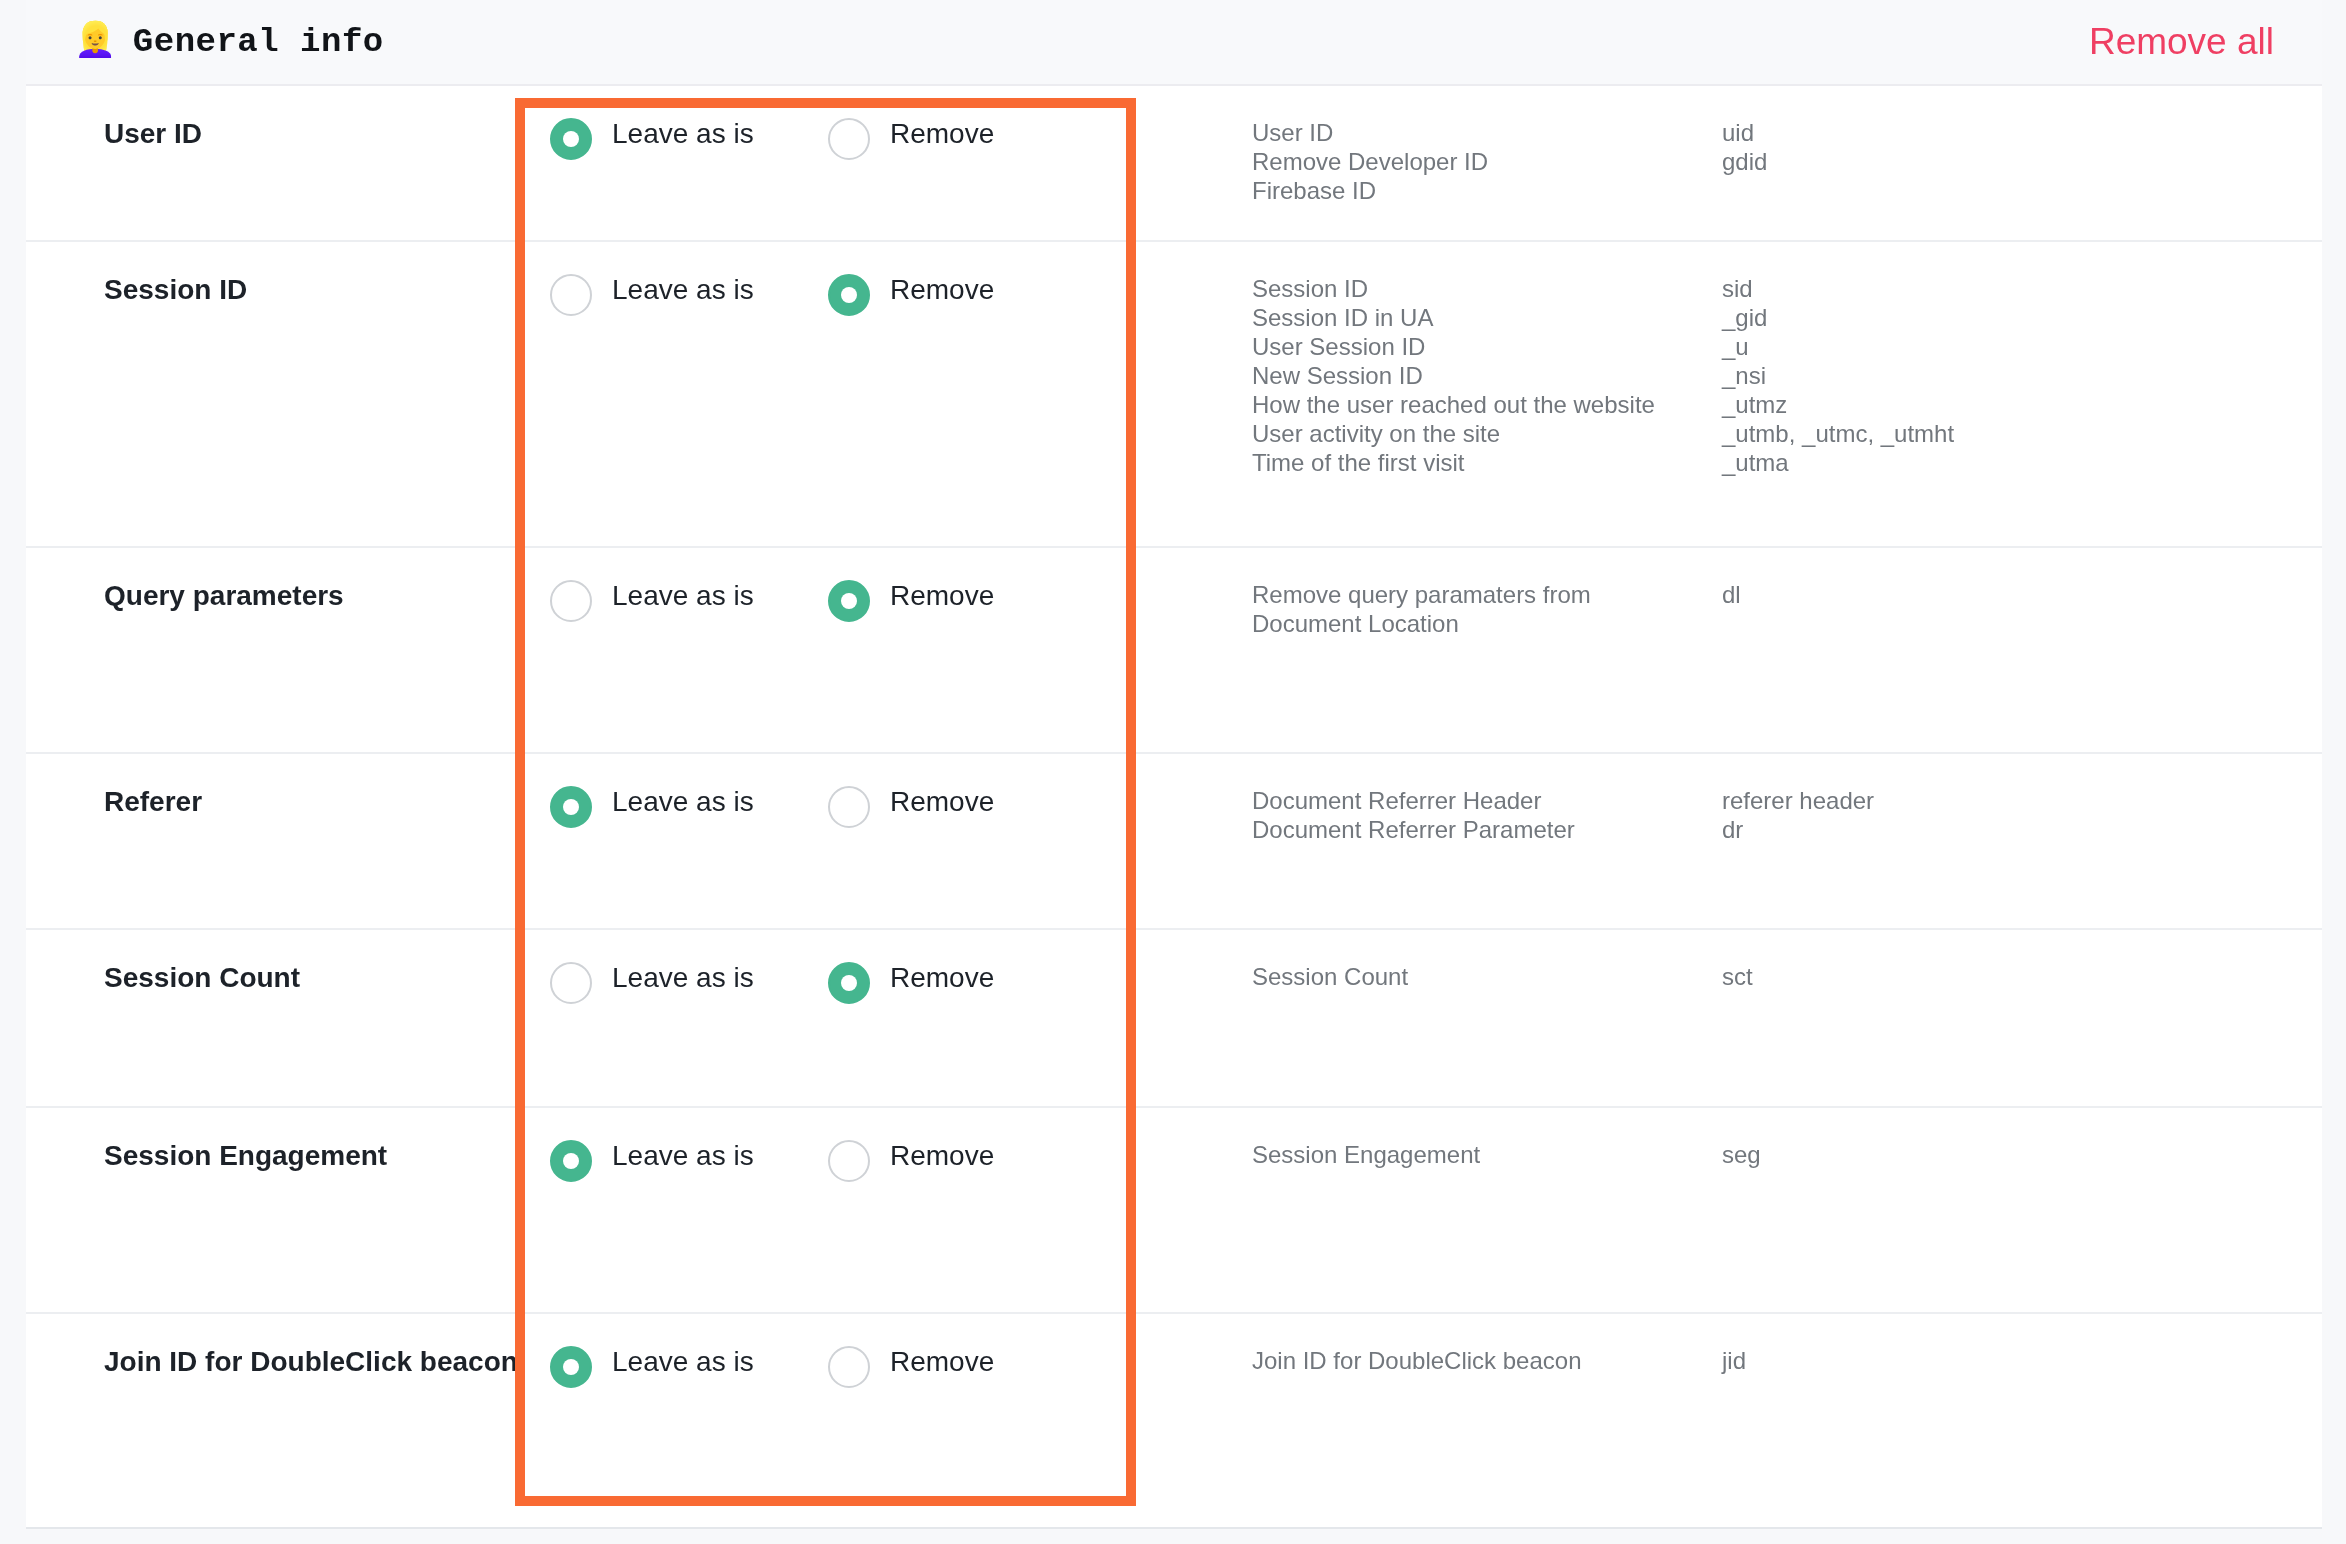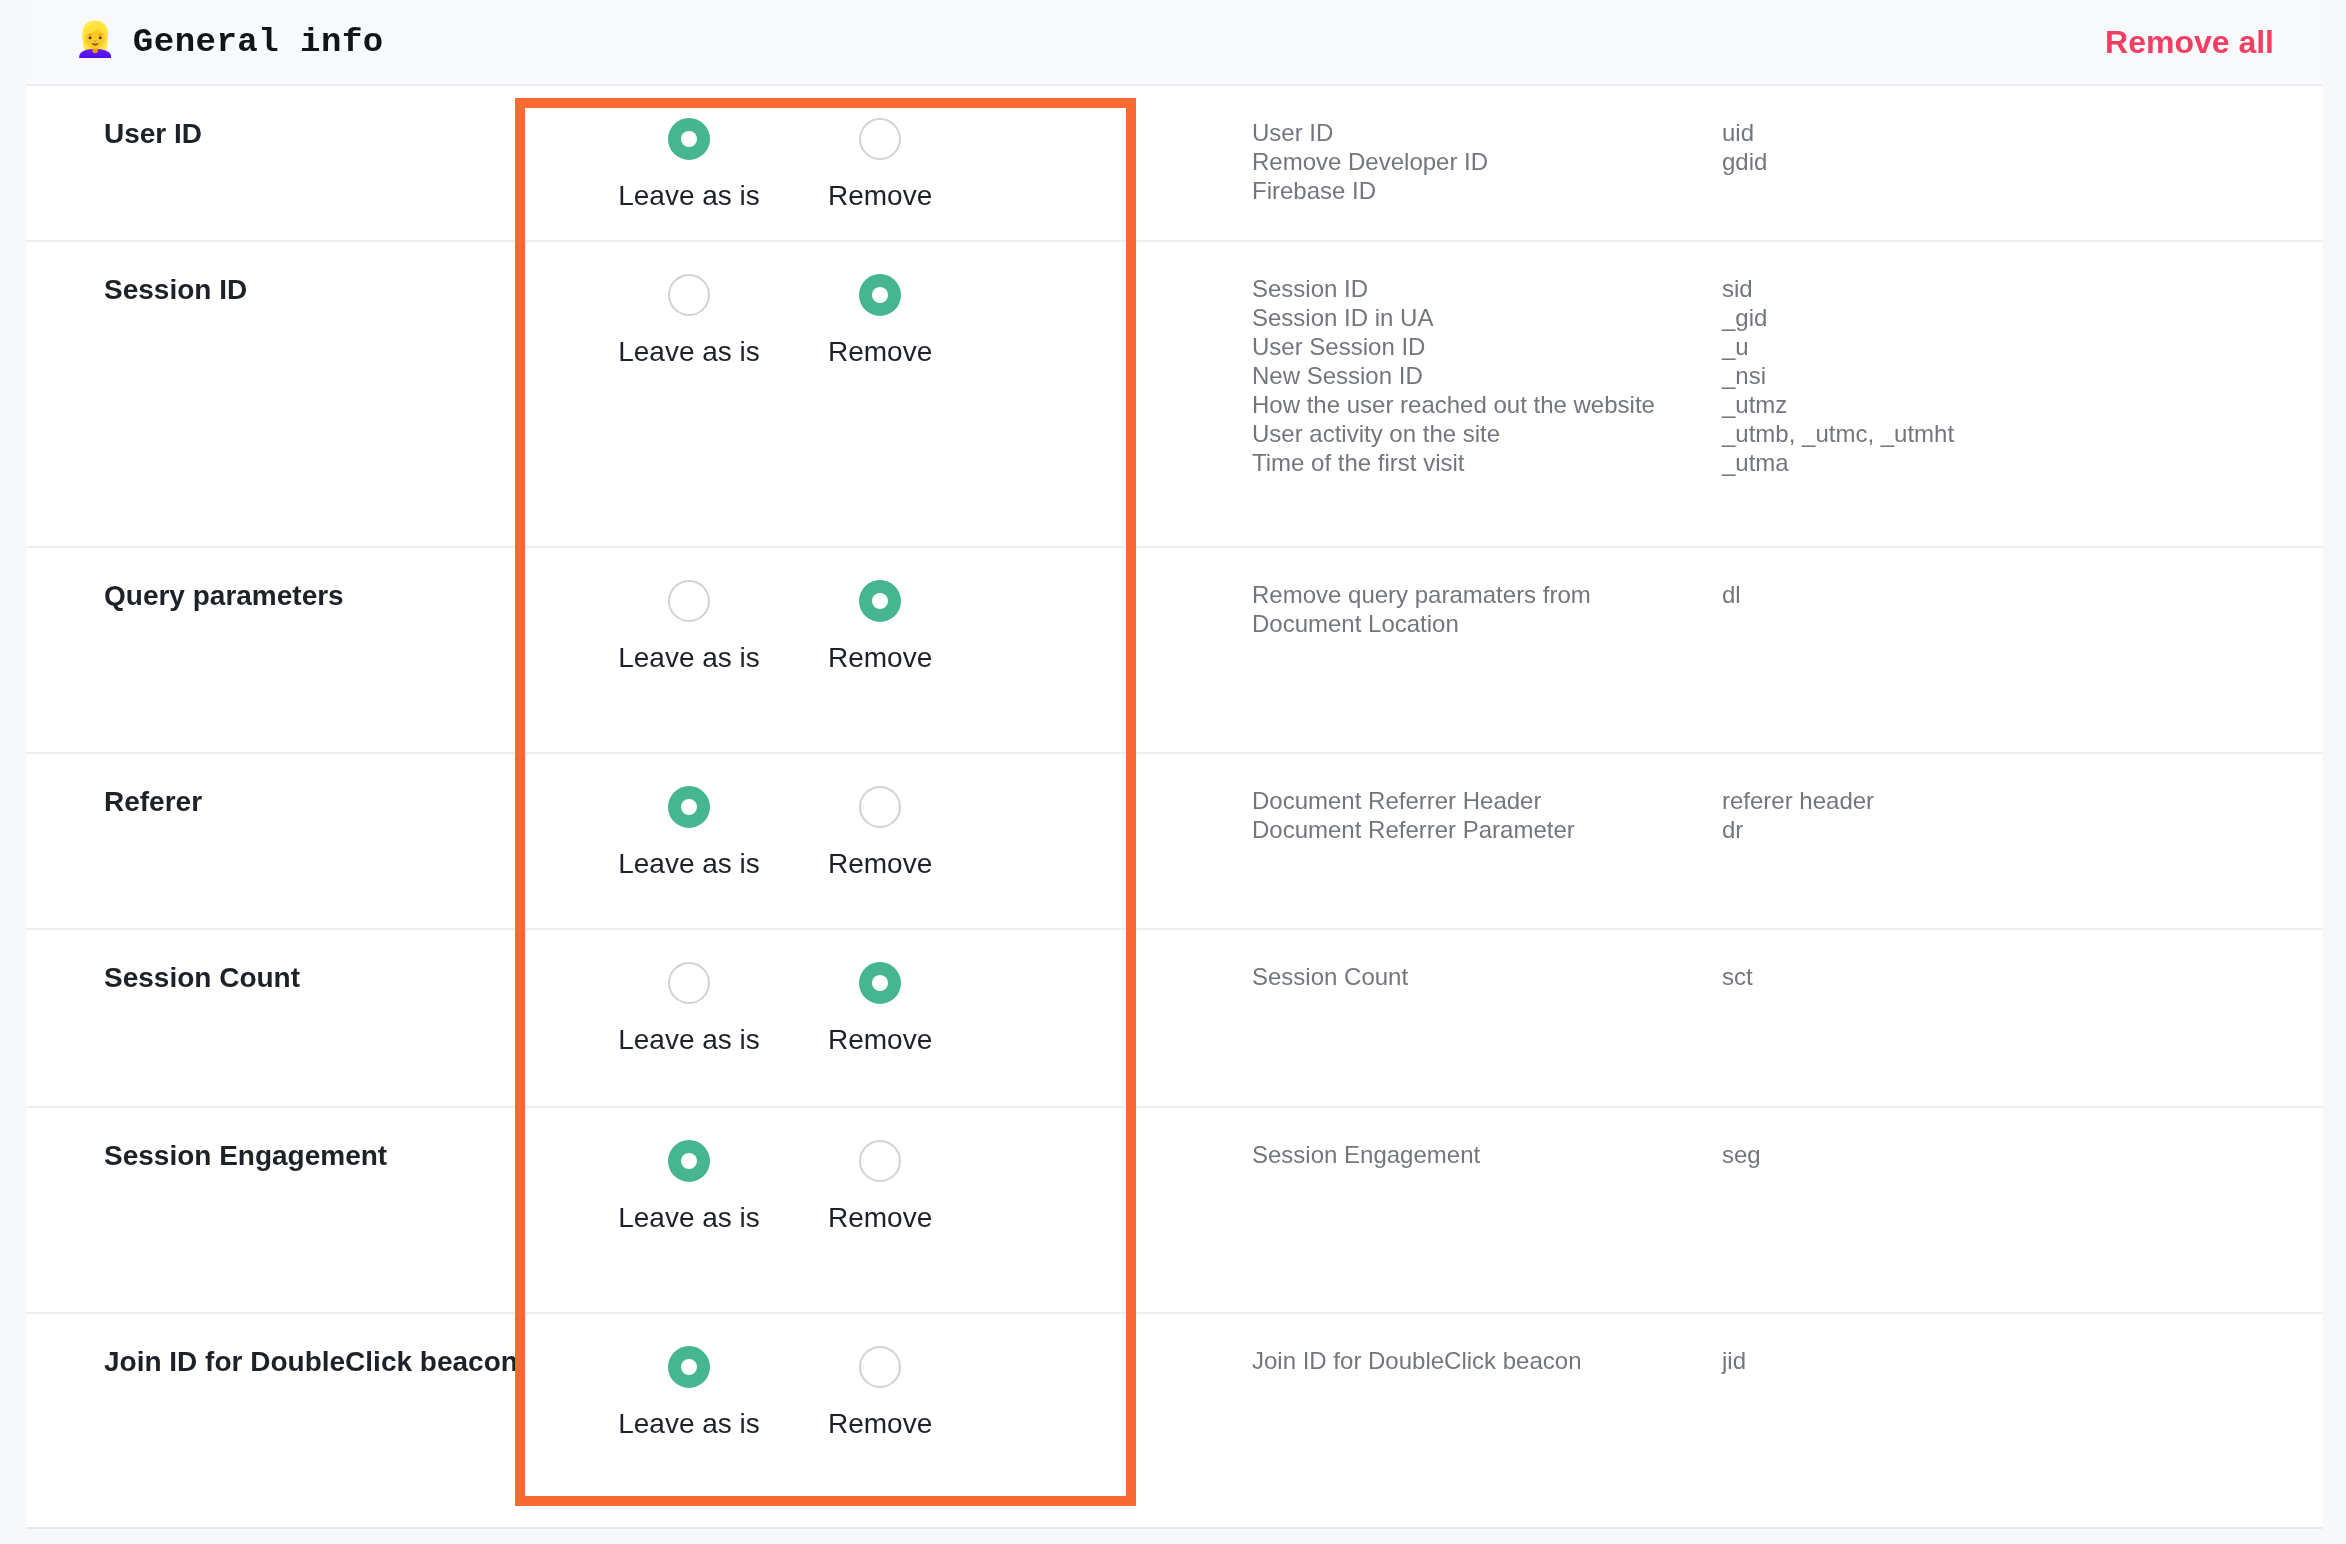--- a/index.html
+++ b/index.html
@@ -57,22 +57,22 @@
   .header-emoji {
     font-size: 34px;
     line-height: 1;
   }
 
   .remove-all {
     position: absolute;
     right: 48px;
     top: 50%;
     transform: translateY(-50%);
-    font-size: 32px;
-    font-weight: 700;
+    font-size: 37px;
+    font-weight: 400;
     color: #ef3f63;
     cursor: pointer;
     white-space: nowrap;
   }
 
   
   .rows { position: relative; }
 
   .row {
     position: relative;
@@ -97,25 +97,24 @@
   .col-choices {
     width: 648px;
     flex: none;
     display: flex;
     align-items: flex-start;
     padding-left: 36px;
   }
 
   .choice {
     display: flex;
-    align-items: center;
+    align-items: flex-start;
     gap: 20px;
     cursor: pointer;
     white-space: nowrap;
-    flex-direction: column;
   }
   .choice.leave { width: 278px; }
 
   .radio {
     width: 42px;
     height: 42px;
     flex: none;
     border-radius: 50%;
     background: #ffffff;
     border: 2px solid #cfd2d6;

